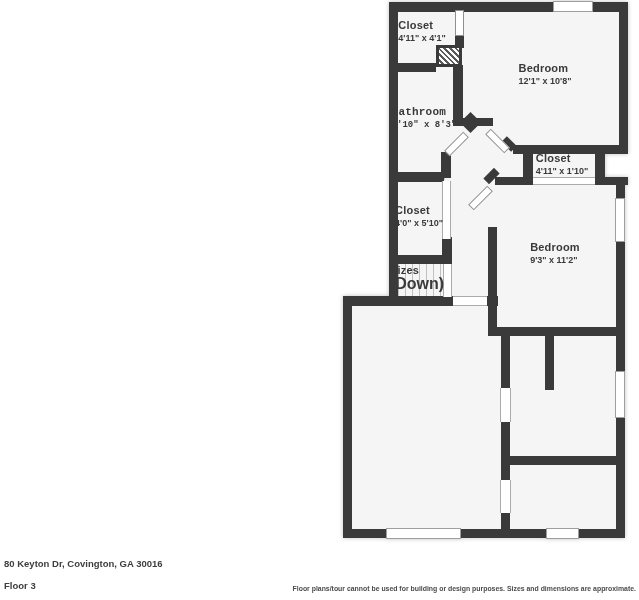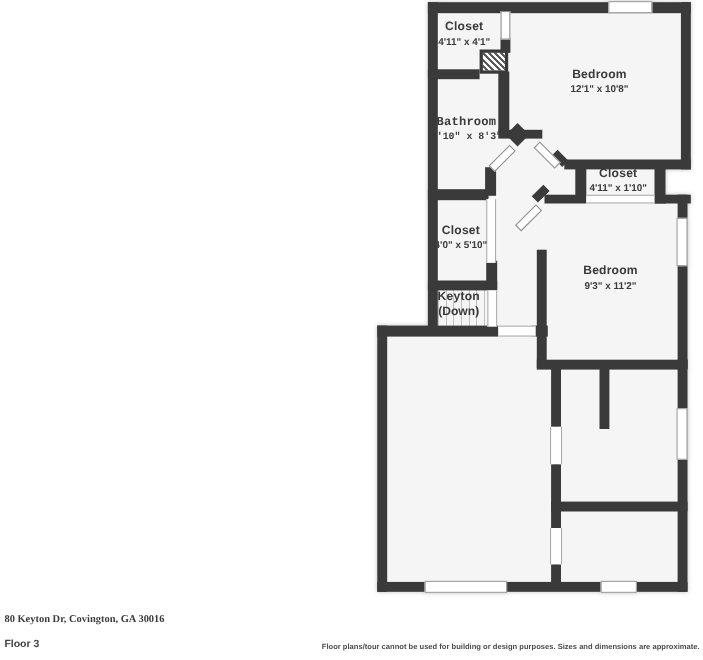--- a/index.html
+++ b/index.html
@@ -10,26 +10,26 @@
         filter:drop-shadow(0 0 2px rgba(0,0,0,.25));}
   .fill{background:#f5f5f5;}
   .wall{background:#3a3a3a;}
   .win{background:#fff;border:1px solid #9e9e9e;}
   .open-h{background:#fff;border-top:1px solid #ababab;border-bottom:1px solid #ababab;}
   .open-v{background:#fff;border-left:1px solid #ababab;border-right:1px solid #ababab;}
   .leaf{background:#fff;border:1px solid #8f8f8f;}
   .hatch{border:3px solid #3a3a3a;
          background:repeating-linear-gradient(45deg,#fdfdfd 0 2px,#5a5a5a 2px 4px);}
   .stairs-lines{background-image:repeating-linear-gradient(to right,#c0c0c0 0 1px,transparent 1px 7px);}
-  .room-label{position:absolute;transform:translate(-50%,-50%);text-align:center;
+  .room-label{position:absolute;transform:translate(-50%,-50%);
               color:#3a3a3a;white-space:nowrap;z-index:30;}
   .room-label .nm{font-size:11px;font-weight:700;line-height:13px;letter-spacing:.2px;}
   .room-label .dm{font-size:9px;font-weight:700;line-height:12px;}
-  .room-label.big-sub .dm{font-size:11px;line-height:14px;}
-  .footer-addr{position:absolute;left:4px;top:558px;font-size:9.5px;font-weight:700;color:#3d3d3d;font-family:Liberation Serif, serif;}
+  .room-label.big-sub .dm{font-size:16px;line-height:14px;}
+  .footer-addr{position:absolute;left:4px;top:558px;font-size:9.5px;font-weight:700;color:#3d3d3d;}
   .footer-floor{position:absolute;left:4px;top:580px;font-size:9.5px;font-weight:700;color:#3d3d3d;}
   .footer-disclaimer{position:absolute;right:3px;top:585px;width:400px;text-align:right;
                      font-size:6.9px;font-weight:700;color:#4b4b4b;}
   .z1{z-index:1}.z2{z-index:2}.z3{z-index:3}.z4{z-index:4}
 </style>
 </head>
 <body>
 
 <div class="plan">
 
@@ -115,21 +115,21 @@
   </div>
   <div class="room-label" style="left:562px;top:164px;">
     <div class="nm">Closet</div>
       <div class="dm">4'11" x 1'10"</div>
   </div>
   <div class="room-label" style="left:419px;top:216px;">
     <div class="nm">Closet</div>
       <div class="dm">4'0" x 5'10"</div>
   </div>
   <div class="room-label big-sub" style="left:417px;top:277px;">
-    <div class="nm">Keyton</div>
+    <div class="nm">Sizes</div>
       <div class="dm">(Down)</div>
   </div>
   <div class="room-label" style="left:555px;top:253px;">
     <div class="nm">Bedroom</div>
       <div class="dm">9'3" x 11'2"</div>
   </div>
 </div>
 
 <div class="footer-addr">80 Keyton Dr, Covington, GA 30016</div>
 <div class="footer-floor">Floor 3</div>

